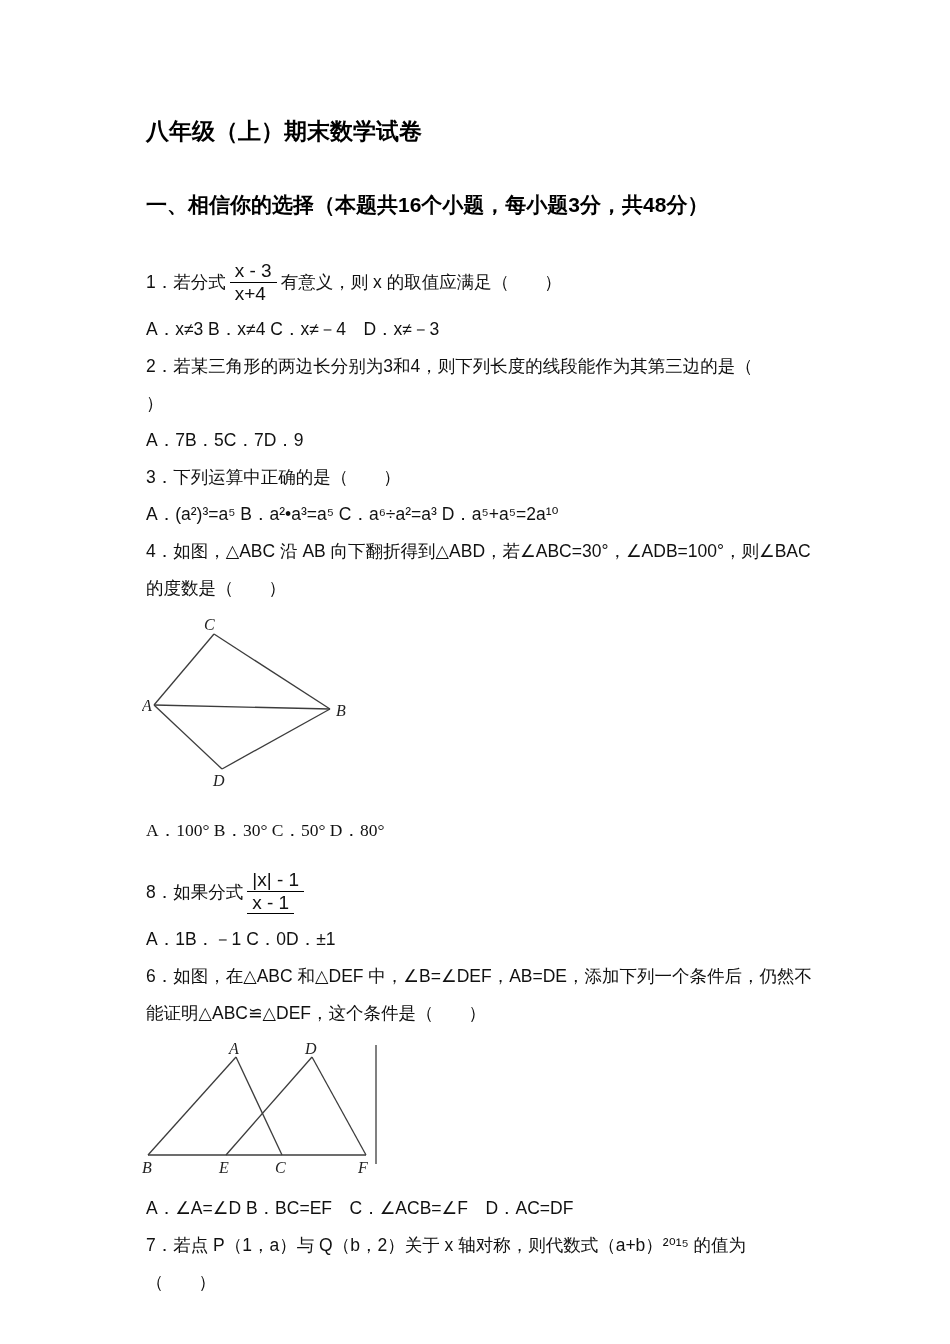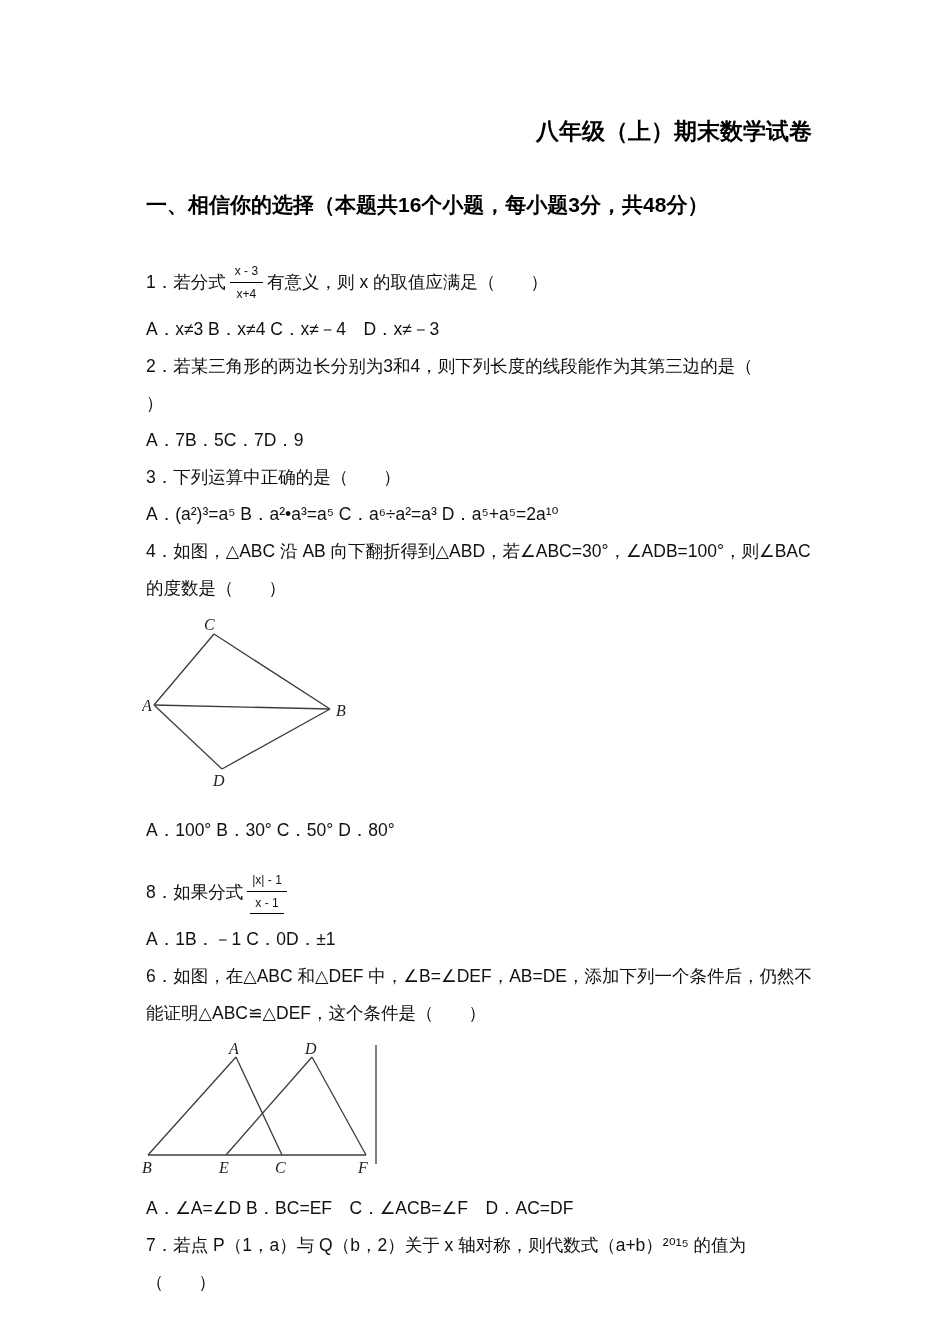--- a/index.html
+++ b/index.html
@@ -9,21 +9,21 @@
     height: 1344px;
     background: #ffffff;
     color: #111111;
     font-family: "Liberation Sans", "DejaVu Sans", sans-serif;
     overflow: hidden;
   }
   .page { padding: 116px 138px 0 146px; }
   .title {
     font-size: 23px;
     font-weight: 700;
-    text-align: right;
+    text-align: left;
     color: #000;
     margin-bottom: 44px;
   }
   .section-heading {
     font-size: 21px;
     font-weight: 700;
     color: #000;
     margin-bottom: 34px;
   }
   .qblock { margin: 0; }
@@ -34,42 +34,42 @@
   }
   .frac-line {
     display: flex;
     align-items: center;
     font-size: 17.5px;
     min-height: 58px;
   }
   .frac {
     display: inline-flex;
     flex-direction: column;
-    align-items: center;
+    align-items: flex-start;
     margin: 0 4px;
-    font-size: 12px;
+    font-size: 19px;
     line-height: 20px;
   }
   .frac-num {
     border-bottom: 1.2px solid #000;
     padding: 0 5px 1px 5px;
     text-align: center;
   }
   .frac-den { padding: 1px 5px 0 5px; text-align: center; }
   .frac-den.u { border-bottom: 1.2px solid #000; }
   .figwrap { margin: 10px 0 8px -4px; }
   .fig line, .fig polyline { stroke: #3c3c3c; stroke-width: 1.3; fill: none; }
   .figlabel text {
     font-family: "Liberation Serif", "DejaVu Serif", serif;
     font-style: italic;
     font-size: 16px;
     fill: #222;
   }
   .mt14 { margin-top: 14px; }
-  .mt6 { margin-top: 19px; }
+  .mt6 { margin-top: 19px; font-family: Liberation Serif, serif; }
 </style>
 </head>
 <body>
 
 <div class="page">
 
   <div class="title">八年级（上）期末数学试卷</div>
 
   <div class="section-heading">一、相信你的选择（本题共16个小题，每小题3分，共48分）</div>
 

